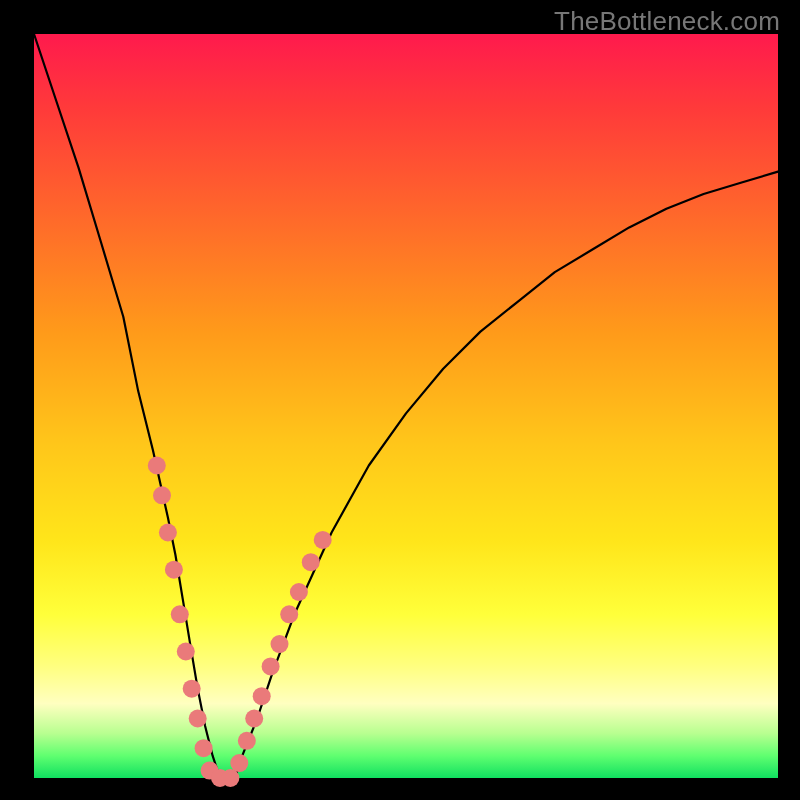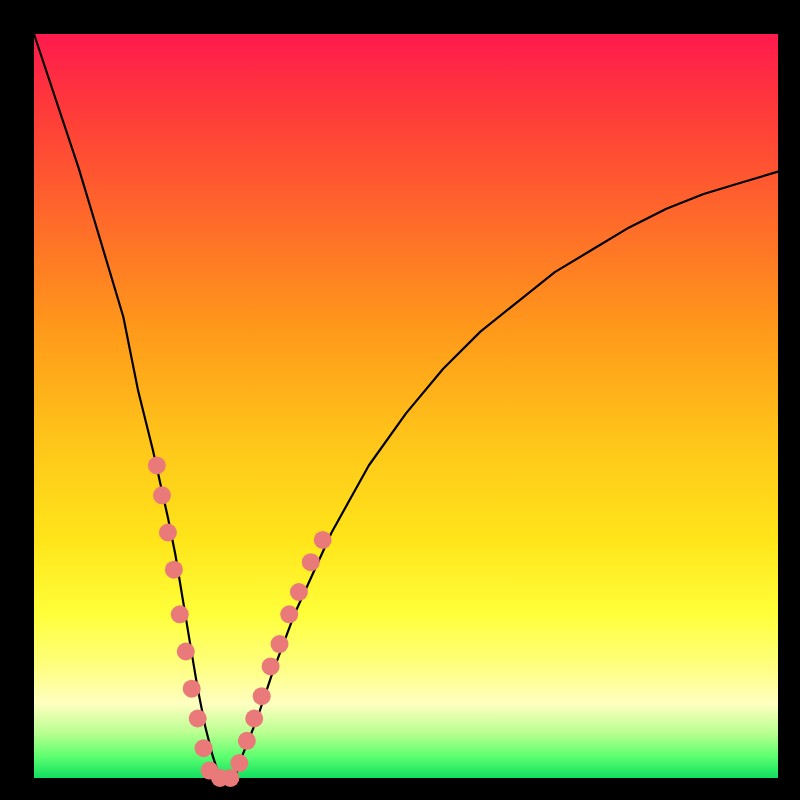--- a/index.html
+++ b/index.html
@@ -65,20 +65,21 @@
   }
   .marker {
     fill: #ea7a7a;
     stroke: none;
   }
 </style>
 </head>
 <body>
 
 <div class="frame">
+  <div class="watermark">TheBottleneck.com</div>
 
   <div class="plot-area">
     <svg class="curve" viewBox="0 0 744 744">
       <path class="curve-path" id="curvePath" d="M0.0 0.0 L22.3 67.0 L44.6 133.9 L67.0 208.3 L89.3 282.7 L104.2 357.1 L119.0 416.6 L133.9 483.6 L141.4 520.8 L148.8 565.4 L156.2 610.1 L163.7 654.7 L171.1 691.9 L178.6 721.7 L186.0 744.0 L193.4 744.0 L200.9 744.0 L208.3 721.7 L223.2 684.5 L238.1 639.8 L260.4 580.3 L297.6 498.5 L334.8 431.5 L372.0 379.4 L409.2 334.8 L446.4 297.6 L483.6 267.8 L520.8 238.1 L558.0 215.8 L595.2 193.4 L632.4 174.8 L669.6 160.0 L706.8 148.8 L744.0 137.6"></path>
       <g id="markersGroup">
           <circle cx="122.8" cy="431.5" r="9" class="marker" fill="#ea7a7a"></circle>
           <circle cx="128.0" cy="461.3" r="9" class="marker" fill="#ea7a7a"></circle>
           <circle cx="133.9" cy="498.5" r="9" class="marker" fill="#ea7a7a"></circle>
           <circle cx="139.9" cy="535.7" r="9" class="marker" fill="#ea7a7a"></circle>
           <circle cx="145.8" cy="580.3" r="9" class="marker" fill="#ea7a7a"></circle>

